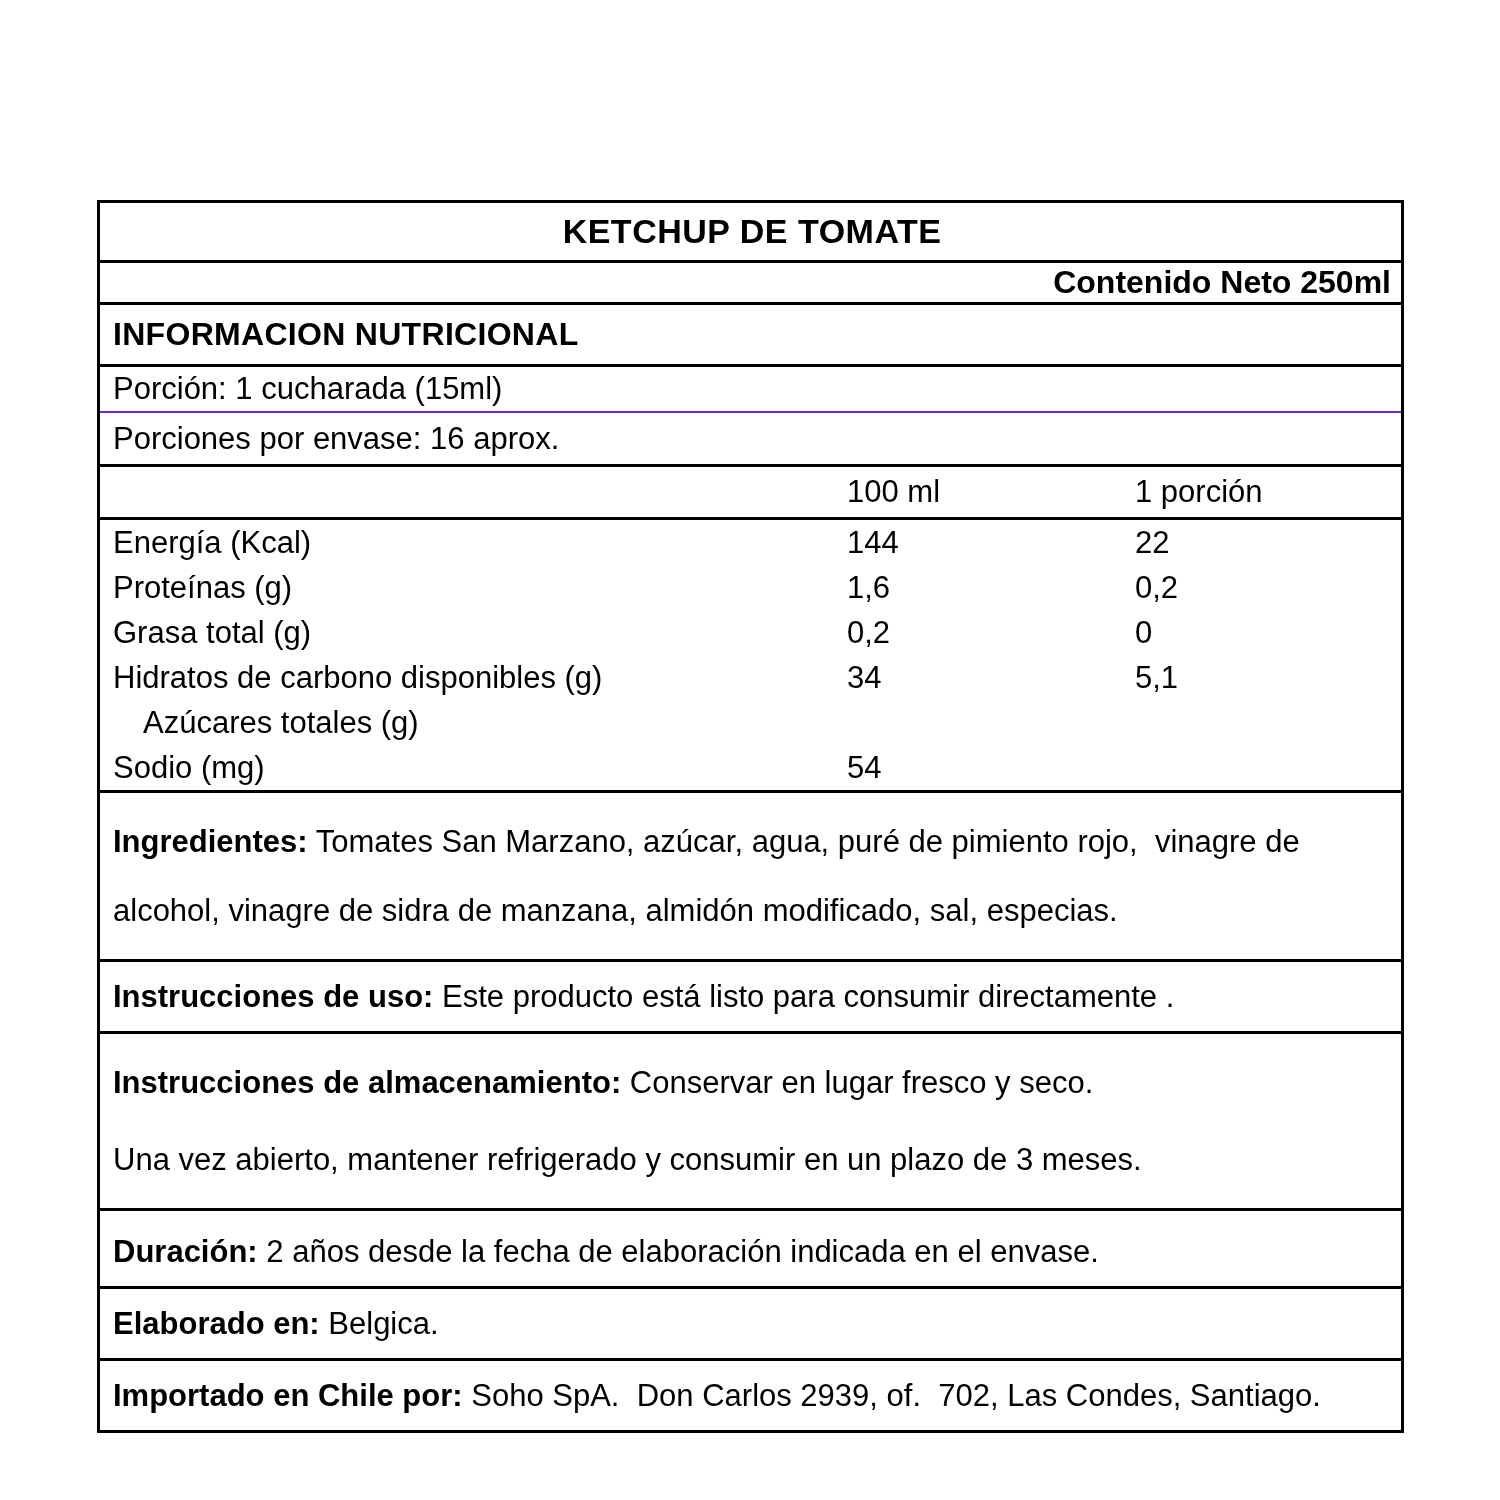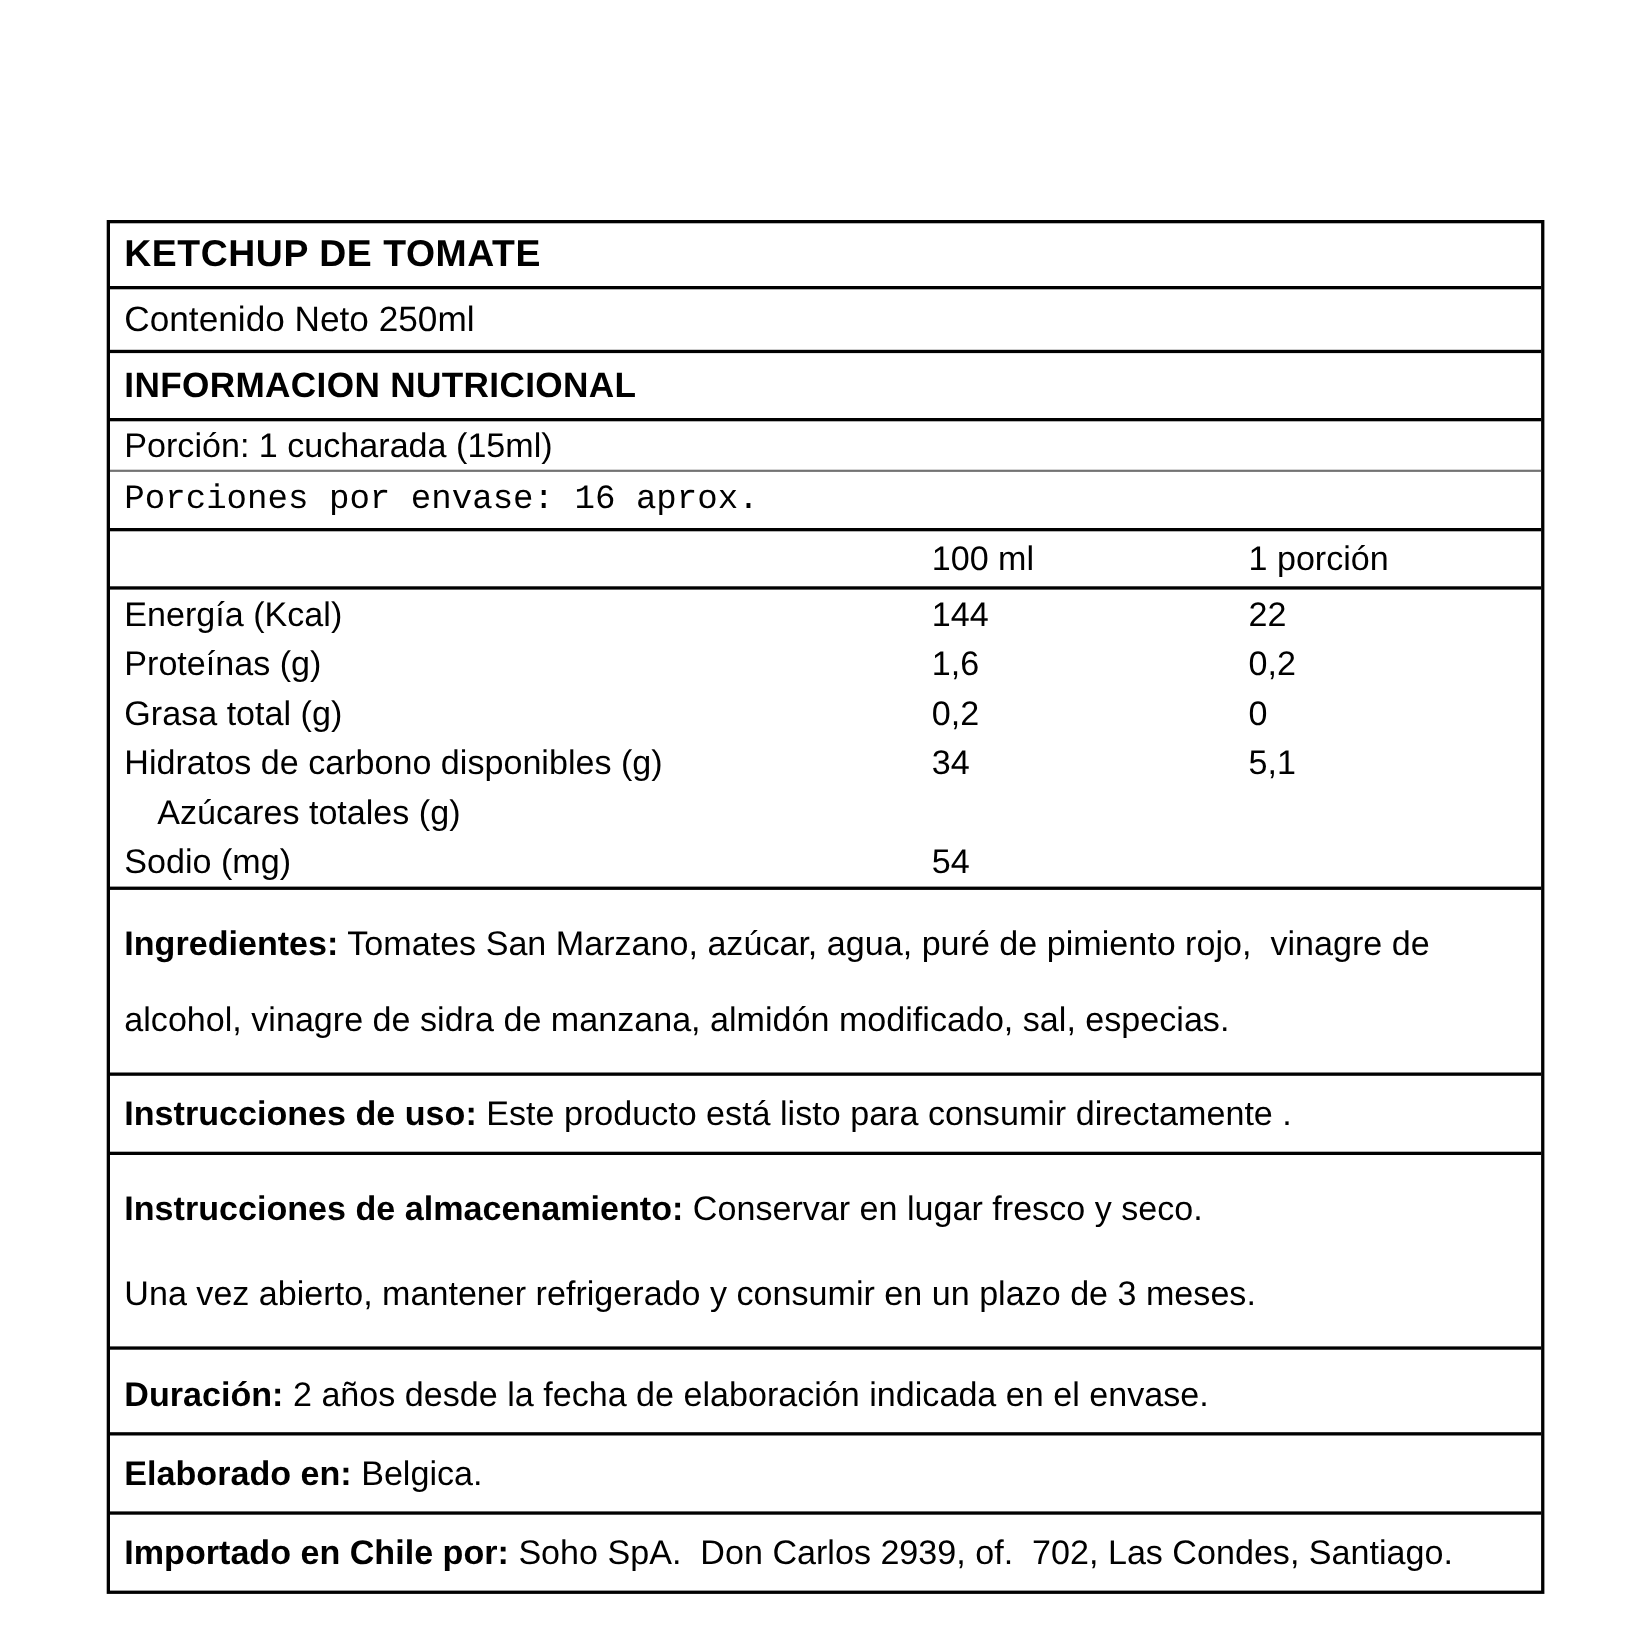--- a/index.html
+++ b/index.html
@@ -23,25 +23,25 @@
   .row {
     box-sizing: border-box;
     display: flex;
     align-items: center;
     padding-left: 13px;
     padding-right: 10px;
     font-size: 31px;
     line-height: 1.15;
   }
   .bt { border-top: 3px solid #000000; }
-  .bt-thin { border-top: 2px solid #737373; font-family: Liberation Mono, monospace; }
+  .bt-thin { border-top: 2px solid #6d28d9; }
   .lbl { font-weight: bold; }
 
-  #title-row { height: 57px; justify-content: flex-start; font-size: 34px; font-weight: bold; letter-spacing: 0.5px; }
-  #net-row { height: 58px; font-weight: normal; font-size: 32px; }
+  #title-row { height: 57px; justify-content: center; font-size: 34px; font-weight: bold; letter-spacing: 0.5px; }
+  #net-row { height: 42px; justify-content: flex-end; font-weight: bold; font-size: 32px; }
   #info-row { height: 62px; font-weight: bold; font-size: 32px; letter-spacing: 0.3px; }
   #serving-row { height: 47px; }
   #servings-row { height: 53px; }
 
   .nrow, #nut-header {
     box-sizing: border-box;
     display: grid;
     grid-template-columns: 1fr 288px 266px;
     align-items: center;
     padding-left: 13px;

